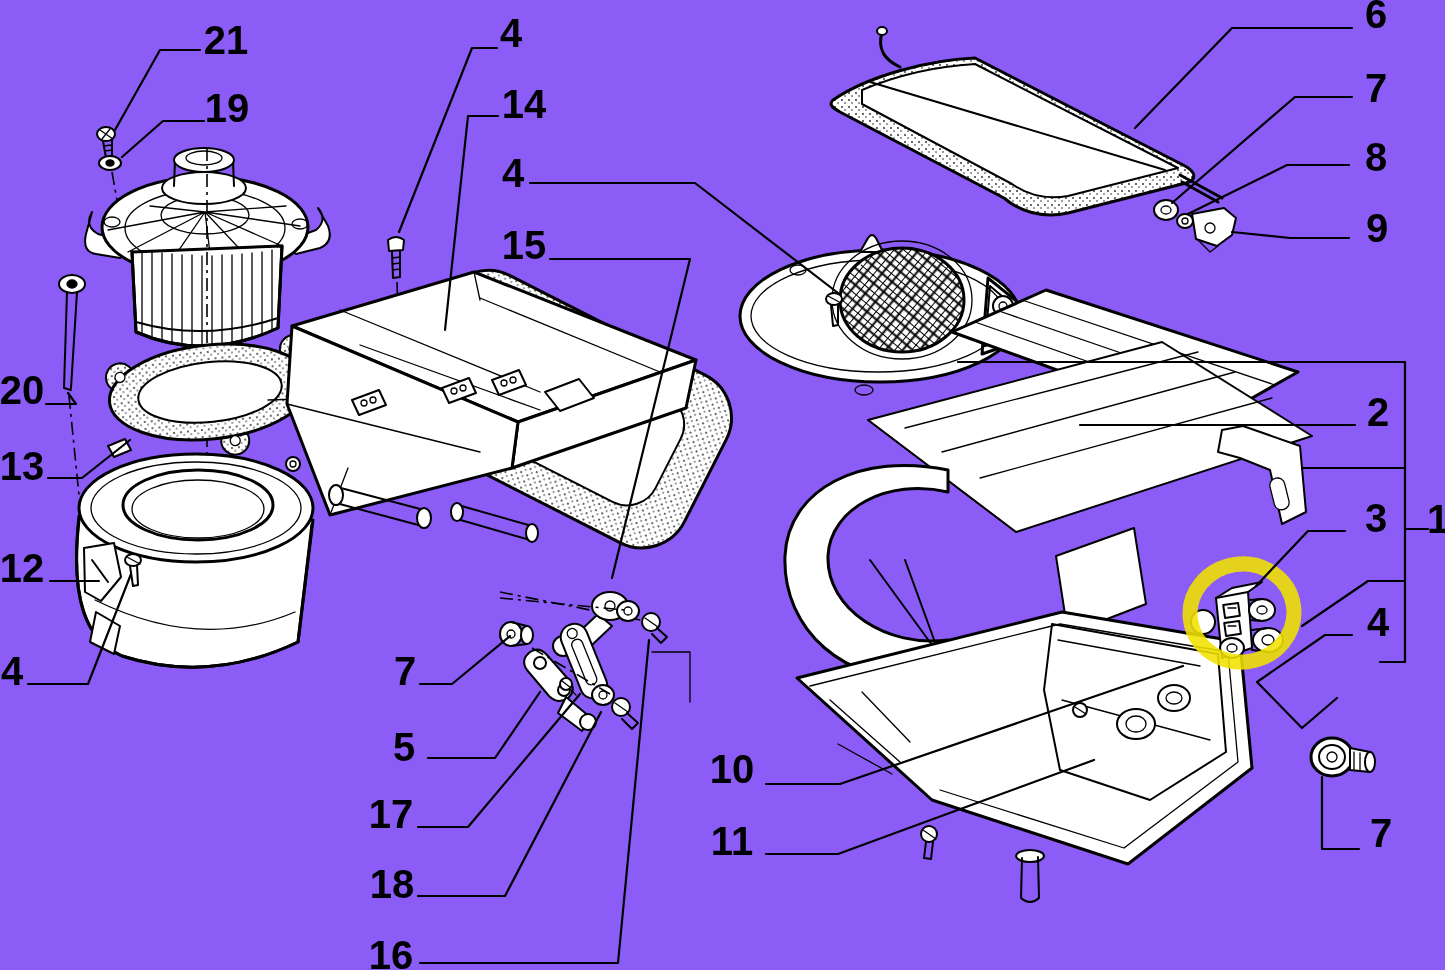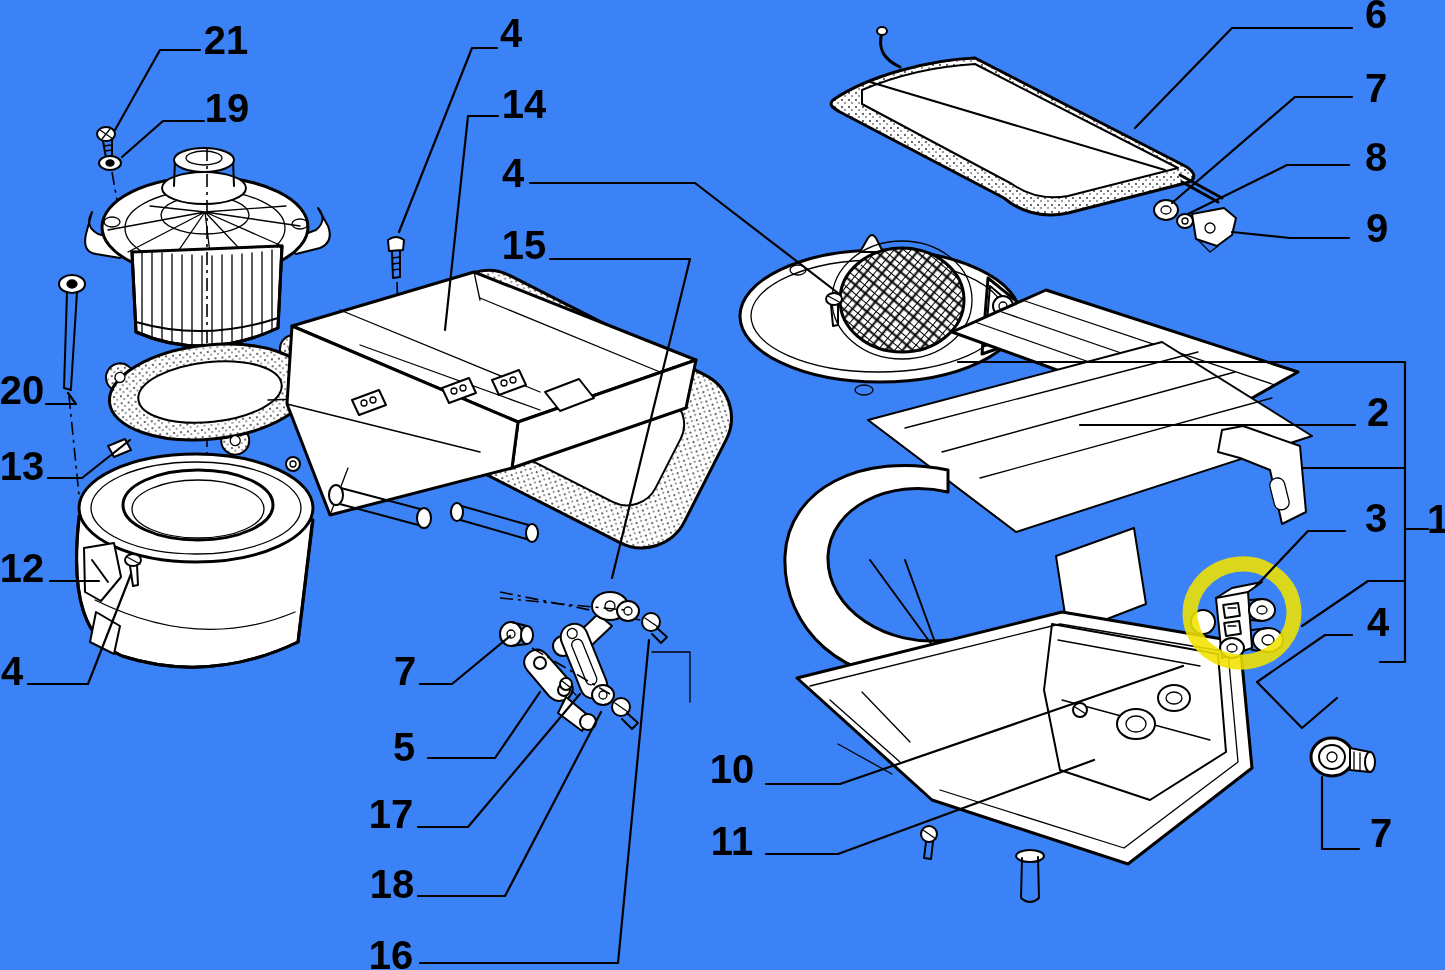--- a/index.html
+++ b/index.html
@@ -1,16 +1,16 @@
 <!DOCTYPE html>
 <html><head>
 <meta charset="utf-8">
 <style>
   html,body{margin:0;padding:0;background:#fff;}
-  .stage{position:relative;width:1445px;height:970px;background:#3b82f6;overflow:hidden;
+  .stage{position:relative;width:1445px;height:970px;background:#8b5cf6;overflow:hidden;
          font-family:"Liberation Sans", sans-serif;}
   svg{position:absolute;left:0;top:0;}
   svg *{vector-effect:non-scaling-stroke;}
   .w3{stroke:#000;stroke-width:3;fill:none;stroke-linecap:round;stroke-linejoin:round;}
   .w2{stroke:#000;stroke-width:2;fill:none;stroke-linecap:round;stroke-linejoin:round;}
   .w1{stroke:#000;stroke-width:1.3;fill:none;stroke-linecap:round;stroke-linejoin:round;}
   .fw{fill:#ffffff;}
   .fstip{fill:url(#stip);}
   .dd{stroke:#000;stroke-width:1.6;fill:none;stroke-dasharray:13 5 3 5;}
   .leader{stroke:#000;stroke-width:2.2;fill:none;stroke-linejoin:round;stroke-linecap:round;}

